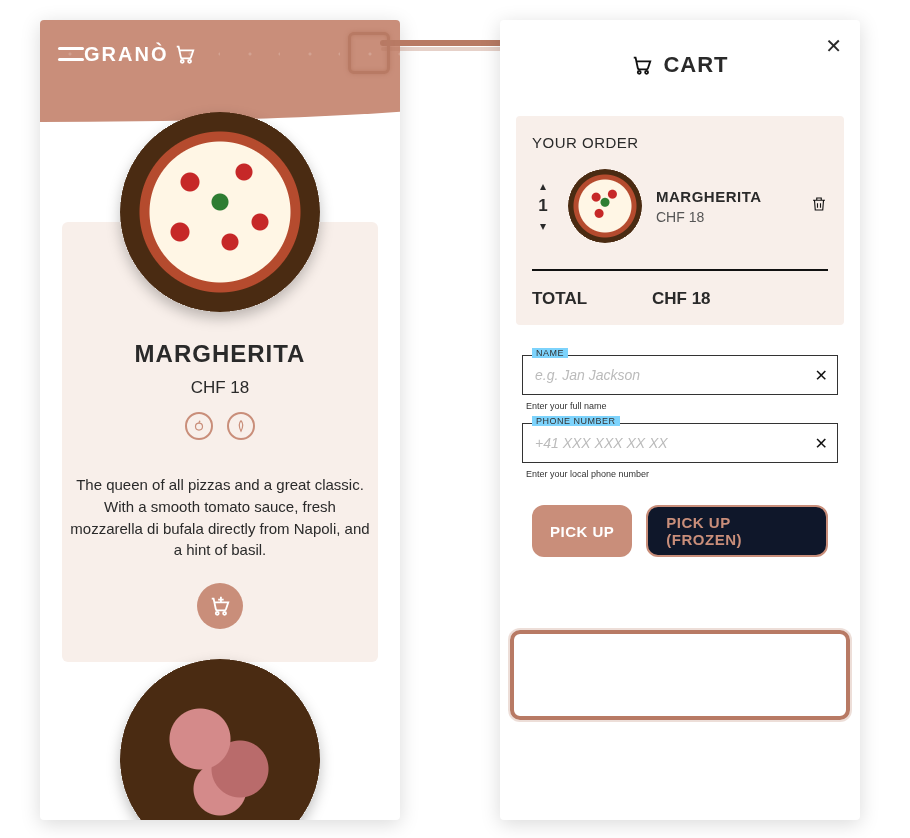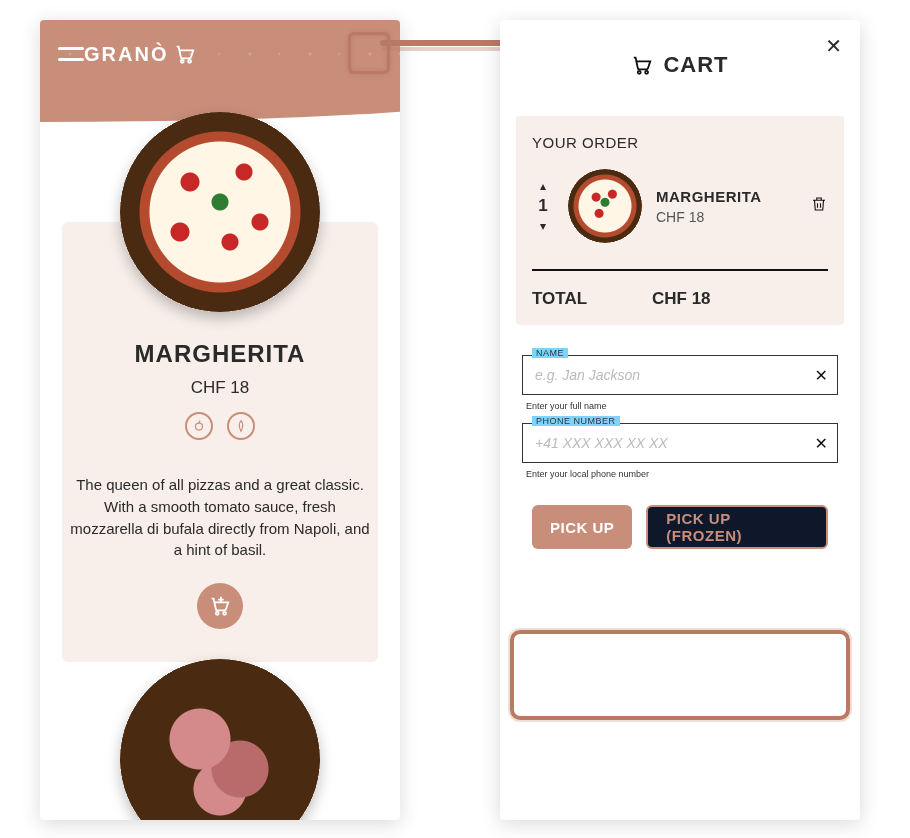--- a/index.html
+++ b/index.html
@@ -196,21 +196,21 @@
   .field::placeholder { color:#bbb; font-style:italic;}
   .clear-x { position:absolute; right:10px; top:11px; font-size:16px; cursor:pointer; font-style:normal; color:#111;}
   .hint { font-size:9px; color:#333; margin:3px 0 12px 4px;}
 
   .pickup-row {
     margin-top:12px;
     display:flex; gap:14px;
     padding: 14px 10px;
   }
   .btn {
-    height:44px; border-radius:6px; font-size:15px; font-weight:800; letter-spacing:.5px;
+    height:52px; border-radius:12px; font-size:15px; font-weight:800; letter-spacing:.5px;
     display:flex; align-items:center; justify-content:center; cursor:pointer;
     padding:0 18px;
   }
   .btn-solid { background:var(--brand); color:#fff; flex:0 0 auto; }
   .btn-outline { border:2px solid var(--brand); color:var(--brand); flex:1; background:#0f172a;}
 
   .scribble {
     position:absolute; border:4px solid var(--brand-dark);
     border-radius:10px;
     filter: blur(.3px);

